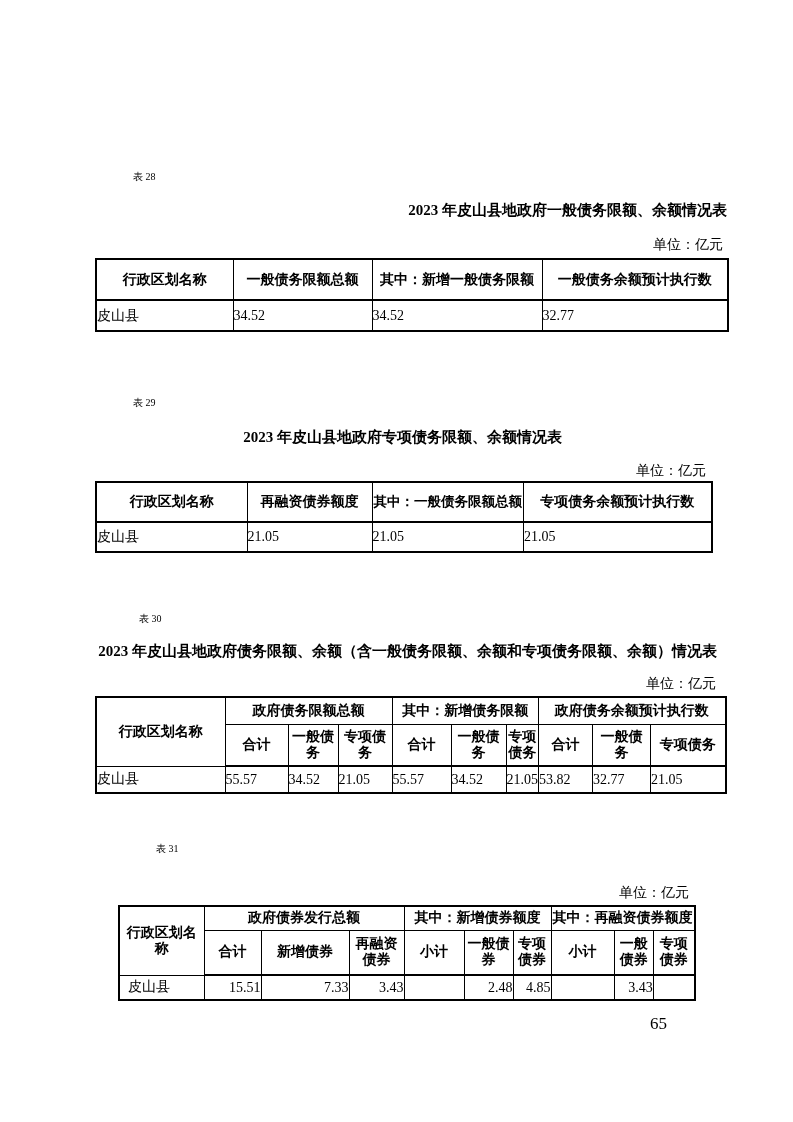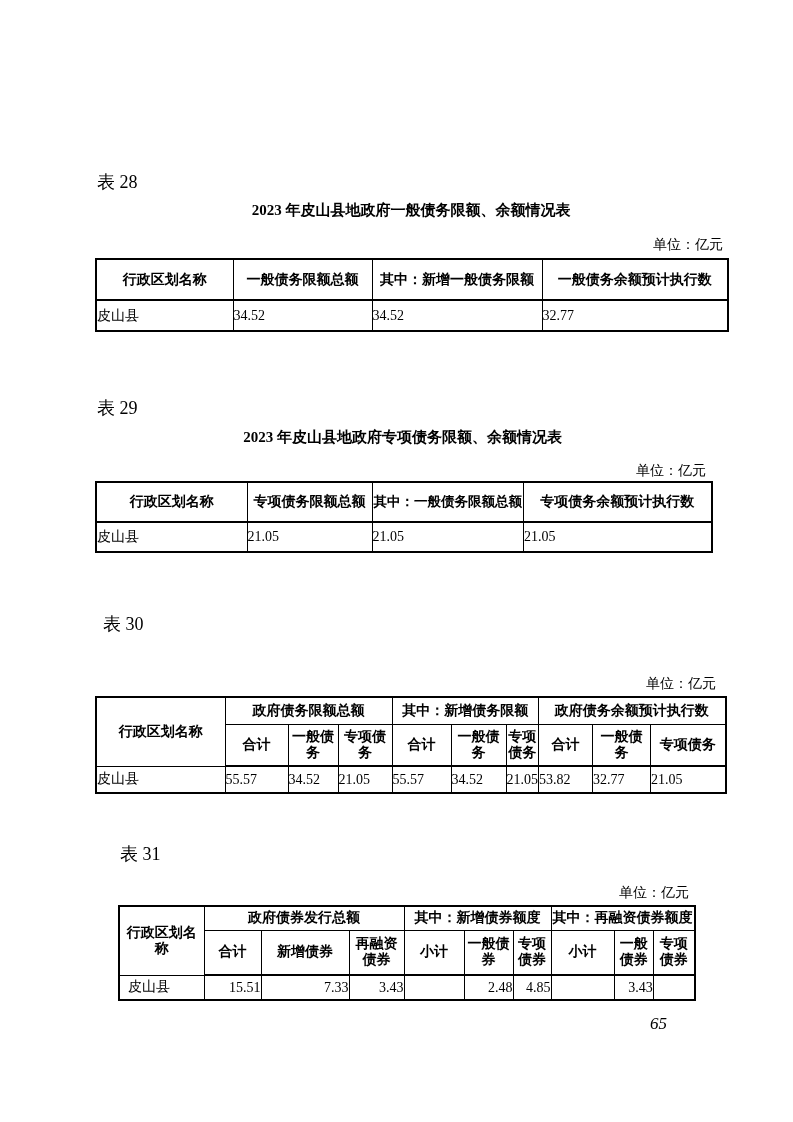--- a/index.html
+++ b/index.html
@@ -7,50 +7,50 @@
     position:relative; width:793px; height:1122px; margin:0 auto;
     background:#ffffff; color:#000;
     font-family:"Liberation Serif", serif;
     overflow:hidden;
   }
   .doc-title {
     position:absolute; top:101px; left:0; width:100%;
     text-align:center; font-family:"Liberation Sans", sans-serif;
     font-weight:bold; font-size:23px; letter-spacing:1px;
   }
-  .tbl-label { position:absolute; font-size:18px; }
+  .tbl-label { position:absolute; font-size:10px;margin-left:36px; }
   .tbl-title { position:absolute; text-align:center; font-weight:bold; font-size:15px; }
   .unit { position:absolute; text-align:right; font-size:14px; padding-right:4px; box-sizing:border-box; }
 
   table.tbl {
     position:absolute; border-collapse:collapse; table-layout:fixed;
     border:2px solid #000; background:#fff;
   }
   table.tbl th, table.tbl td {
     border:1px solid #000; overflow:hidden; padding:0; vertical-align:middle;
     font-size:14px; line-height:16px;
   }
   table.tbl th { font-weight:bold; text-align:center; padding:0 1px; }
   .nowrap th { white-space:nowrap; }
   tr.hsep th, tr.hsep td { border-bottom:2px solid #000; }
   th.grp { white-space:nowrap; font-size:13.5px; }
   th.sub { word-break:break-all; }
   td.name { text-align:left; padding-left:5px; }
   td.numL { text-align:left; padding-left:3px; font-size:13.5px; }
   td.numR { text-align:right; padding-right:4px; font-size:13.5px; }
-  .pagenum { position:absolute; top:1014px; left:650px; font-size:17px;font-style:italic; }
+  .pagenum { position:absolute; top:1014px; left:650px; font-size:17px; }
 </style>
 </head>
 <body>
 
 <div class="page">
 
 
   <div class="tbl-label" style="left:97px; top:170px;">表 28</div>
-  <div class="tbl-title" style="left:95px; width:632px; top:201px;">2023 年皮山县地政府一般债务限额、余额情况表</div>
+  <div class="tbl-title" style="left:95px; width:632px; top:201px;text-align:right;">2023 年皮山县地政府一般债务限额、余额情况表</div>
   <div class="unit" style="left:95px; width:632px; top:236px;">单位：亿元</div>
   <table class="tbl nowrap" style="left:95px; top:258px;">
     <colgroup>
         <col style="width:137px">
         <col style="width:139px">
         <col style="width:170px">
         <col style="width:186px">
       </colgroup>
     <tbody>
       <tr class="hsep" style="height:41px">
@@ -74,34 +74,35 @@
   <table class="tbl nowrap" style="left:95px; top:481px;">
     <colgroup>
         <col style="width:151px">
         <col style="width:125px">
         <col style="width:151px">
         <col style="width:188px">
       </colgroup>
     <tbody>
       <tr class="hsep" style="height:40px">
         <th>行政区划名称</th>
-        <th>专项债务限额总额</th>
+        <th>再融资债券额度</th>
         <th style="font-size:13.5px">其中：一般债务限额总额</th>
         <th>专项债务余额预计执行数</th>
       </tr>
       <tr style="height:30px">
         <td class="name">皮山县</td>
         <td class="numL">21.05</td>
         <td class="numL">21.05</td>
         <td class="numL">21.05</td>
       </tr>
     </tbody>
   </table>
 
   <div class="tbl-label" style="left:103px; top:612px;">表 30</div>
+  <div class="tbl-title" style="left:95px; width:625px; top:642px;">2023 年皮山县地政府债务限额、余额（含一般债务限额、余额和专项债务限额、余额）情况表</div>
   <div class="unit" style="left:95px; width:625px; top:675px;">单位：亿元</div>
   <table class="tbl" style="left:95px; top:696px;">
     <colgroup>
       <col style="width:129px">
         <col style="width:63px">
         <col style="width:50px">
         <col style="width:54px">
       <col style="width:59px">
         <col style="width:55px">
         <col style="width:28px">

